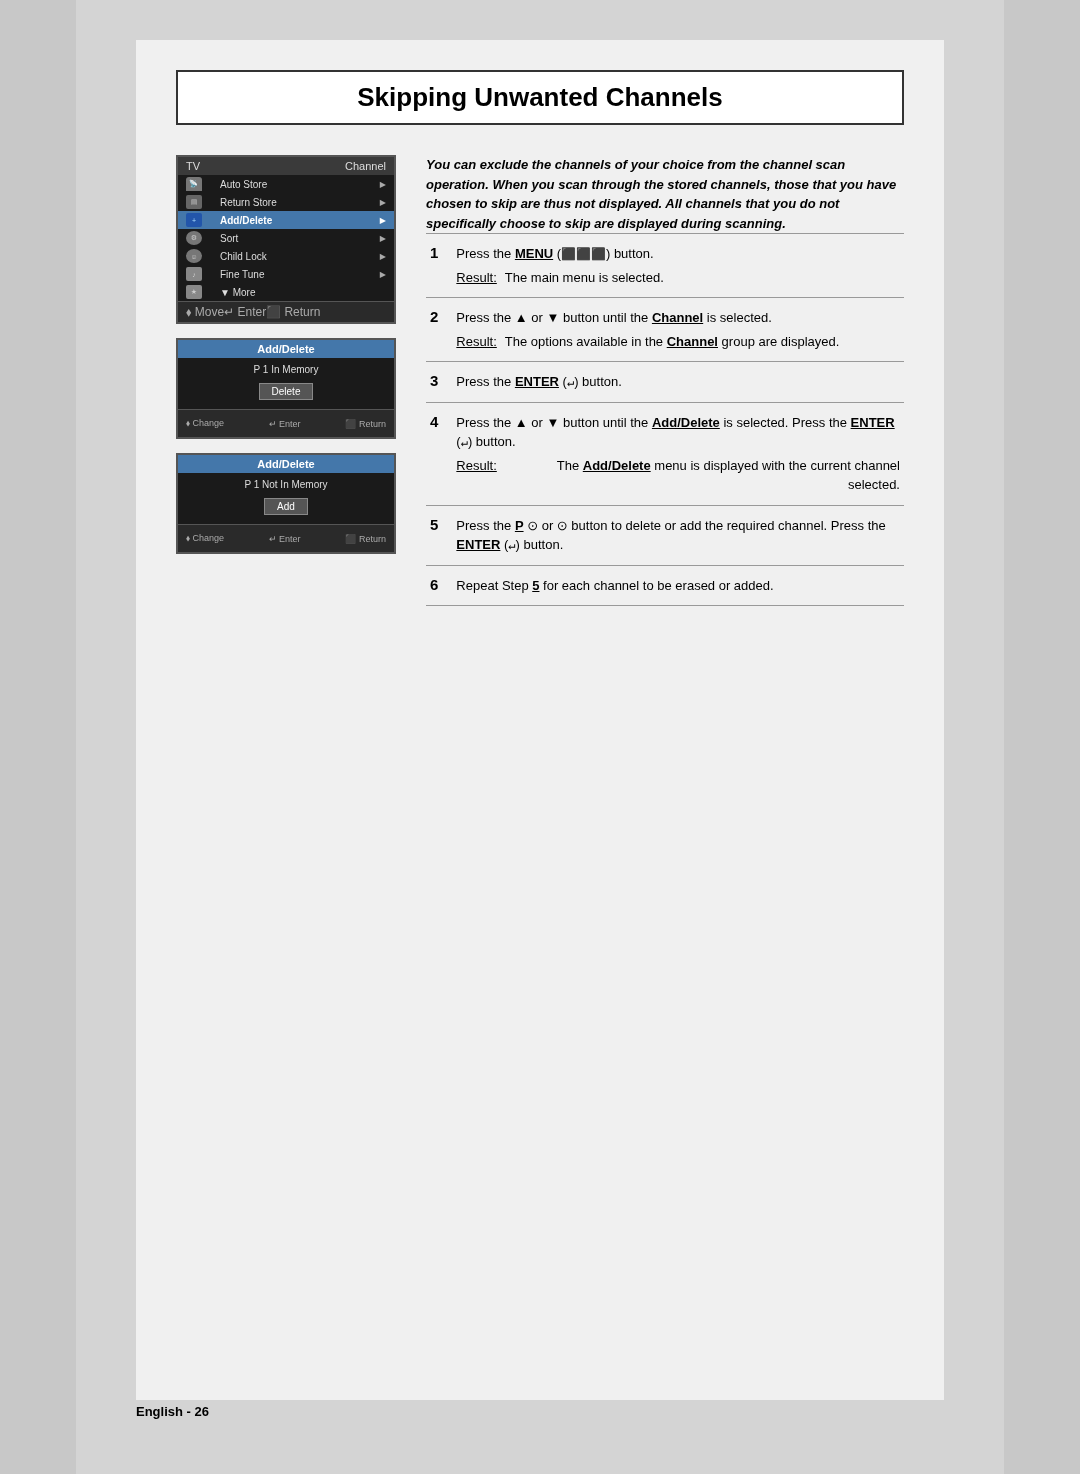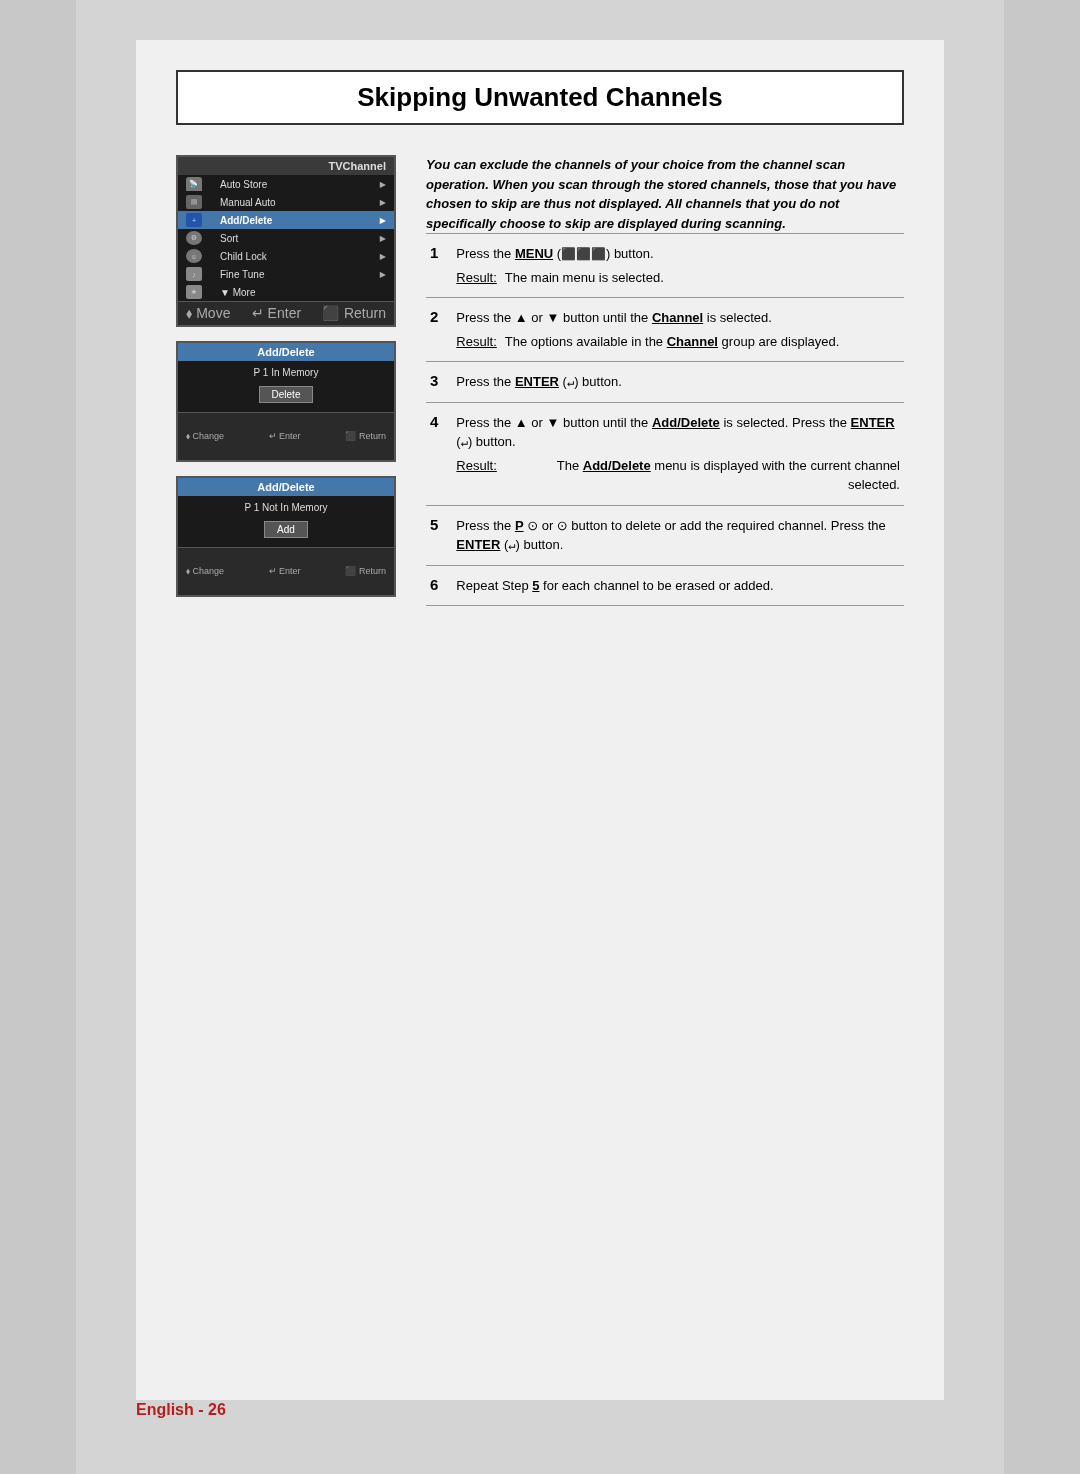--- a/index.html
+++ b/index.html
@@ -48,25 +48,25 @@
     
     .tv-menu {
       background: #1a1a1a;
       border: 2px solid #555;
       margin-bottom: 14px;
       font-size: 11px;
       color: white;
     }
     .tv-menu-header {
       display: flex;
-      justify-content: flex-end;
+      justify-content: space-between;
       background: #3a3a3a;
       padding: 3px 8px;
       font-size: 11px;
-      font-weight: bold;
+      font-weight: normal;
       color: #ddd;
     }
     .tv-menu-row {
       display: flex;
       align-items: center;
       padding: 2px 8px;
       gap: 18px;
     }
     .tv-menu-row.selected {
       background: #4477aa;
@@ -90,24 +90,24 @@
     .tv-menu-label.bold {
       font-weight: bold;
       color: white;
     }
     .tv-menu-arrow {
       font-size: 8px;
       color: #aaa;
     }
     .tv-menu-footer {
       display: flex;
-      justify-content: space-between;
+      justify-content: flex-start;
       background: #2a2a2a;
       padding: 3px 8px;
-      font-size: 14px;
+      font-size: 12px;
       color: #aaa;
       border-top: 1px solid #555;
     }
     
     .add-delete-menu {
       background: #1a1a1a;
       border: 2px solid #555;
       margin-bottom: 14px;
     }
     .add-delete-header {
@@ -133,24 +133,25 @@
       color: white;
       font-size: 10px;
       padding: 2px 12px;
       border: 1px solid #888;
       margin: 3px auto;
     }
     .add-delete-footer {
       display: flex;
       justify-content: space-between;
       background: #2a2a2a;
-      padding: 18px 8px;
+      padding: 8px 8px;
       font-size: 9px;
       color: #aaa;
       border-top: 1px solid #555;
+      align-items: flex-end;
     }
     
     .intro-text {
       font-size: 13px;
       line-height: 1.5;
       font-style: italic;
       font-weight: bold;
     }
     
     .steps-table {
@@ -193,23 +194,23 @@
       flex-shrink: 0;
     }
     .result-text {
       font-size: 13px;
       line-height: 1.5;
     }
     .page-footer {
       position: absolute;
       bottom: 55px;
       left: 60px;
-      font-size: 16px;
-      font-weight: bold;
-      color: #b91c1c;
+      font-size: 13px;
+      font-weight: bold;
+      color: #000000;
     }
     .mono {
       font-family: monospace;
       font-size: 12px;
     }
   </style>
 </head>
 <body>
 
 <div class="page">
@@ -232,21 +233,21 @@
               <span style="font-size:7px;color:#ccc;">📡</span>
             </div>
             <span class="tv-menu-label">Auto Store</span>
             <span class="tv-menu-arrow">▶</span>
           </div>
 
           <div class="tv-menu-row">
             <div class="tv-menu-icon" style="background:#666;">
               <span style="font-size:7px;color:#bbb;">▤</span>
             </div>
-            <span class="tv-menu-label">Manual Auto</span>
+            <span class="tv-menu-label">Return Store</span>
             <span class="tv-menu-arrow">▶</span>
           </div>
 
           <div class="tv-menu-row selected">
             <div class="tv-menu-icon" style="background:#2255aa;">
               <span style="font-size:7px;color:#adf;">+</span>
             </div>
             <span class="tv-menu-label bold">Add/Delete</span>
             <span class="tv-menu-arrow" style="color:white;">▶</span>
           </div>

